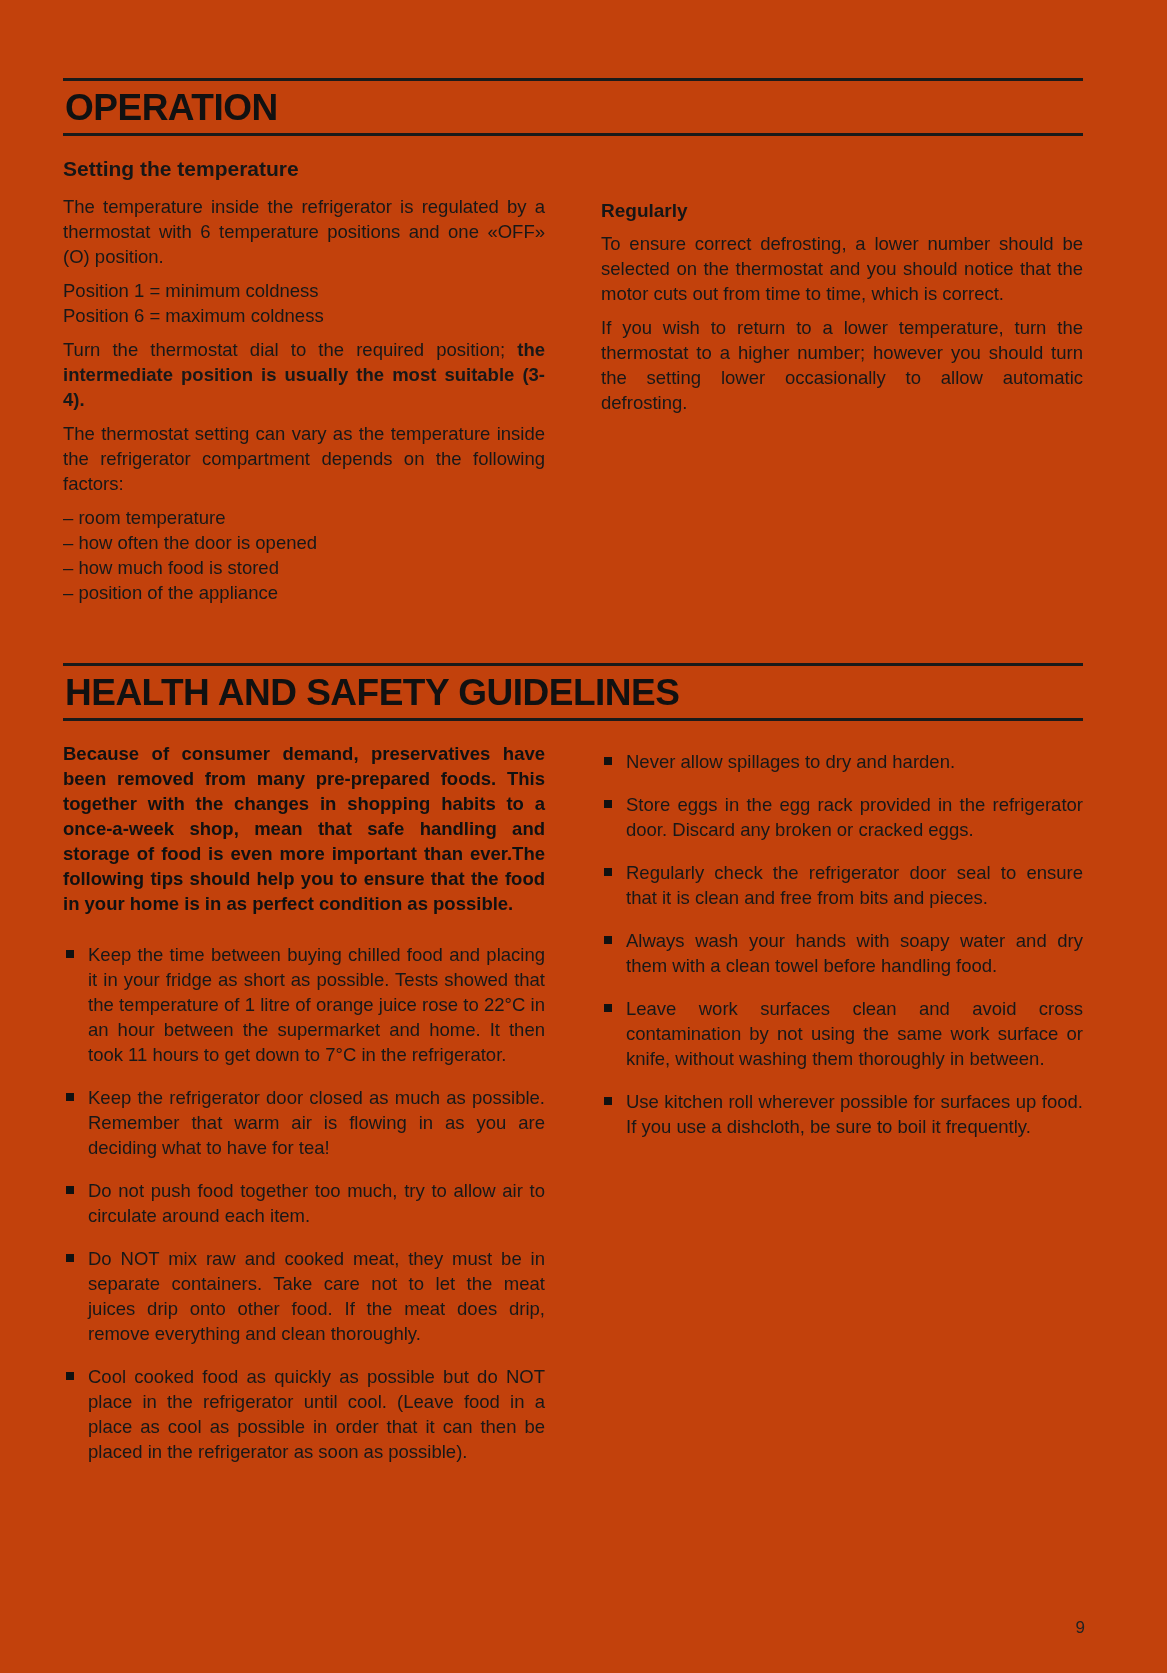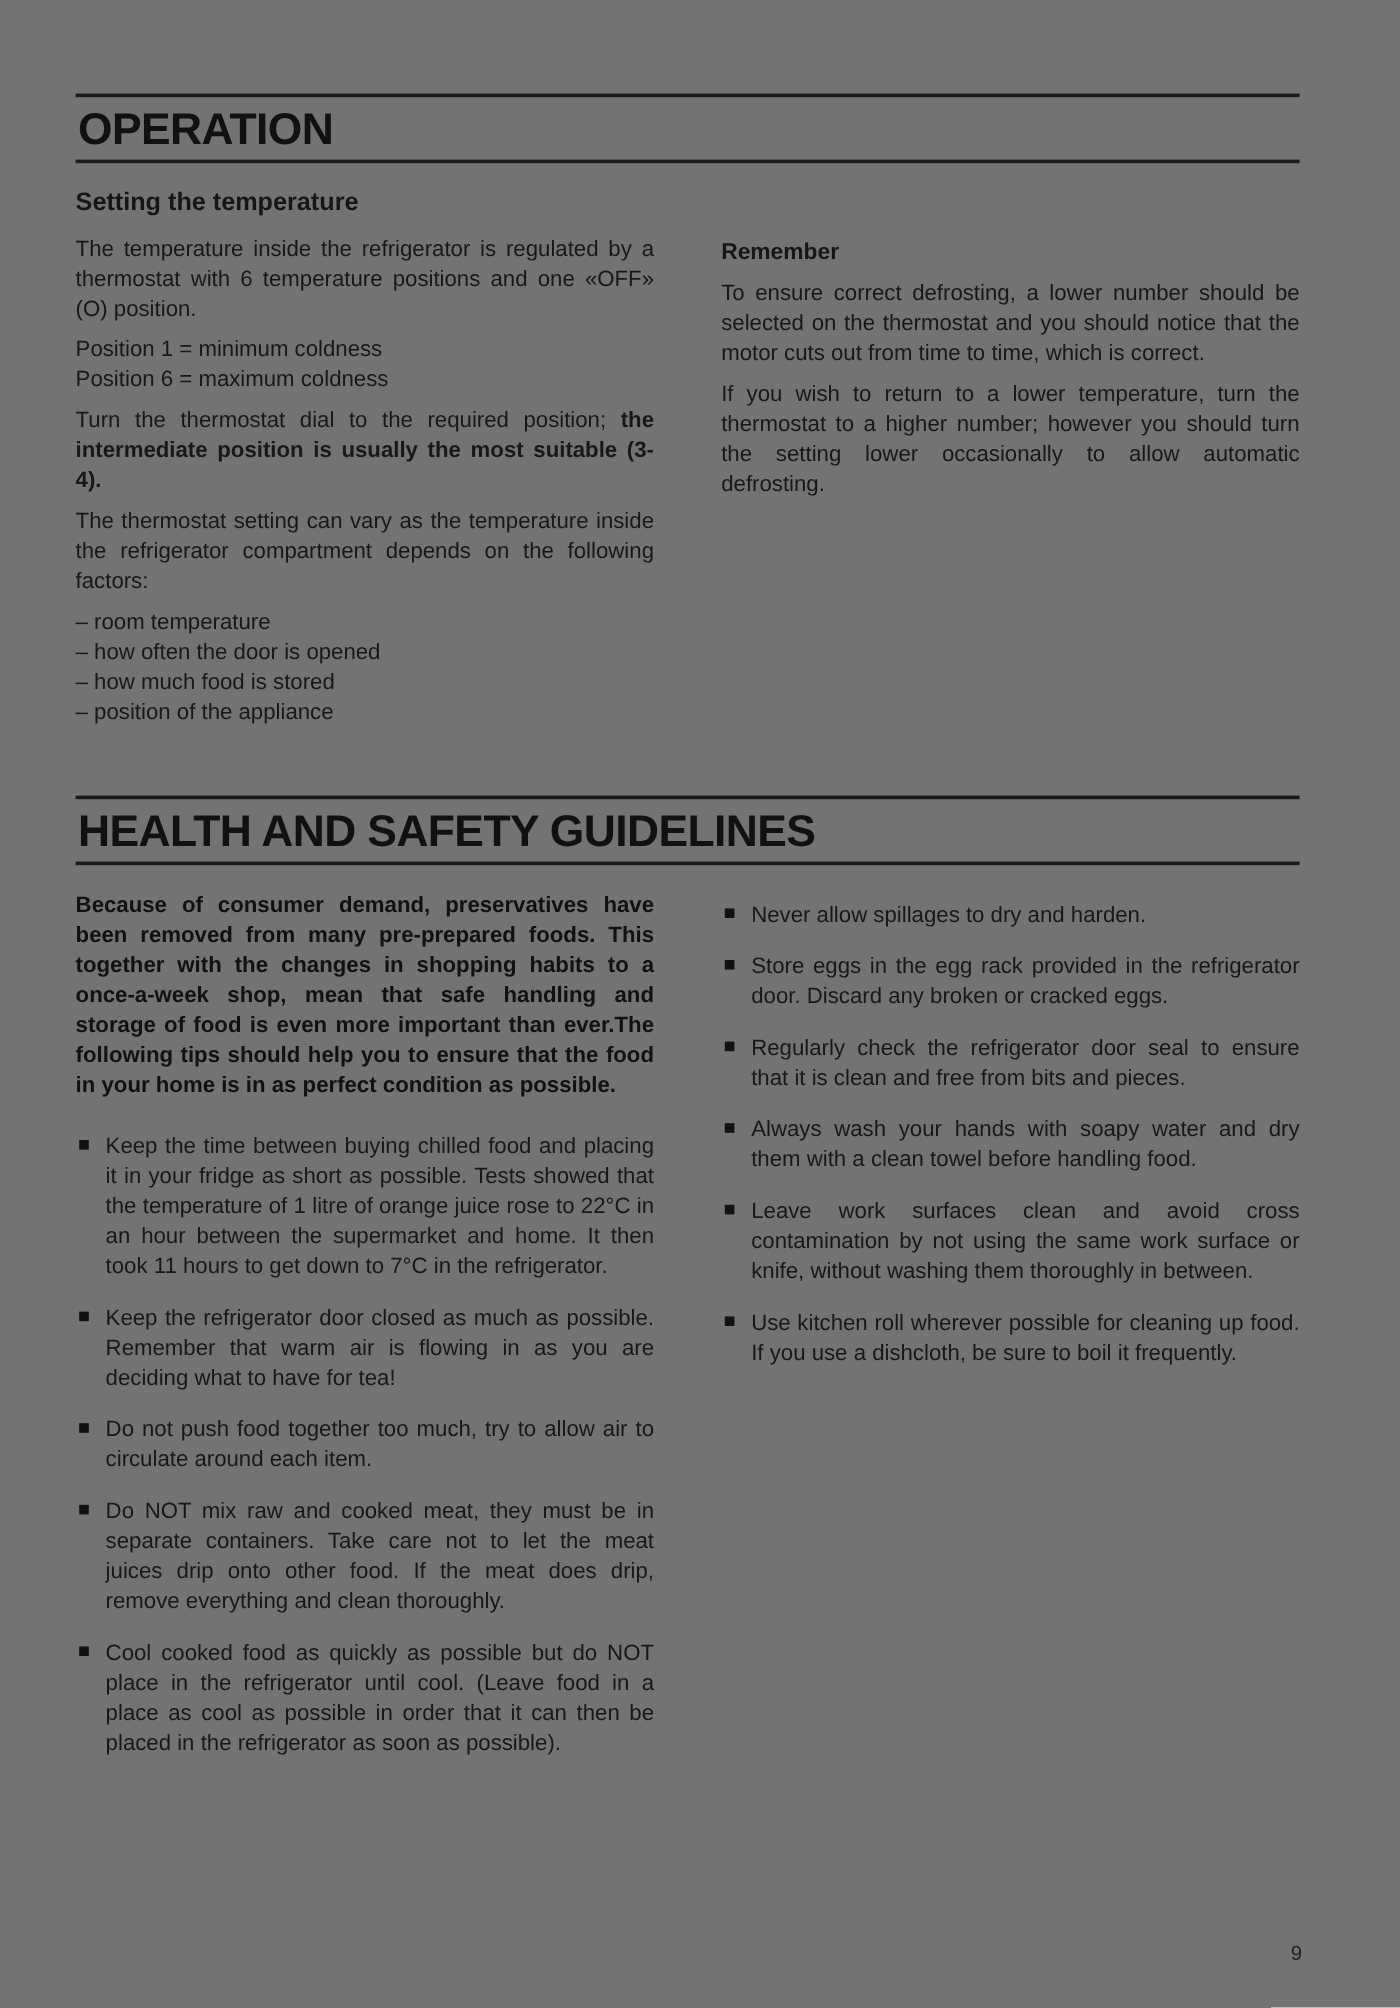--- a/index.html
+++ b/index.html
@@ -3,21 +3,21 @@
 <meta charset="utf-8">
 <style>
   * { margin: 0; padding: 0; box-sizing: border-box; }
   html, body { background: #e9e9e7; }
   body { width: 1167px; font-family: "Liberation Sans", sans-serif; }
 
   .page {
     position: relative;
     width: 1167px;
     height: 1673px;
-    background: #737373;
+    background: #c2410c;
     color: #161616;
     padding: 78px 84px 0 63px;
     overflow: hidden;
   }
 
   .rule { border-top: 3px solid #1a1a1a; }
 
   h1.section-title {
     font-size: 37px;
     font-weight: bold;
@@ -107,21 +107,21 @@
         <p class="body-text">The thermostat setting can vary as the temperature inside the refrigerator compartment depends on the following factors:</p>
         <div class="dash-list">
           <span class="dash-line">– room temperature</span>
           <span class="dash-line pos-line">– how often the door is opened</span>
           <span class="dash-line pos-line">– how much food is stored</span>
           <span class="dash-line pos-line">– position of the appliance</span>
         </div>
       </div>
 
       <div class="col col-right-op">
-        <h3 class="sub-title-sm">Remember</h3>
+        <h3 class="sub-title-sm">Regularly</h3>
         <p class="body-text">To ensure correct defrosting, a lower number should be selected on the thermostat and you should notice that the motor cuts out from time to time, which is correct.</p>
         <p class="body-text">If you wish to return to a lower temperature, turn the thermostat to a higher number; however you should turn the setting lower occasionally to allow automatic defrosting.</p>
       </div>
     </div>
   </section>
 
   <section class="hs-section">
     <div class="rule"></div>
     <h1 class="section-title">HEALTH AND SAFETY GUIDELINES</h1>
     <div class="rule"></div>
@@ -169,20 +169,20 @@
         <div class="bullet-item">
           <span class="bullet-sq"></span>
           <p class="bullet-text">Always wash your hands with soapy water and dry them with a clean towel before handling food.</p>
         </div>
         <div class="bullet-item">
           <span class="bullet-sq"></span>
           <p class="bullet-text">Leave work surfaces clean and avoid cross contamination by not using the same work surface or knife, without washing them thoroughly in between.</p>
         </div>
         <div class="bullet-item">
           <span class="bullet-sq"></span>
-          <p class="bullet-text">Use kitchen roll wherever possible for cleaning up food. If you use a dishcloth, be sure to boil it frequently.</p>
+          <p class="bullet-text">Use kitchen roll wherever possible for surfaces up food. If you use a dishcloth, be sure to boil it frequently.</p>
         </div>
       </div>
     </div>
   </section>
 
   <div class="page-number">9</div>
 </div>
 
 </body></html>

